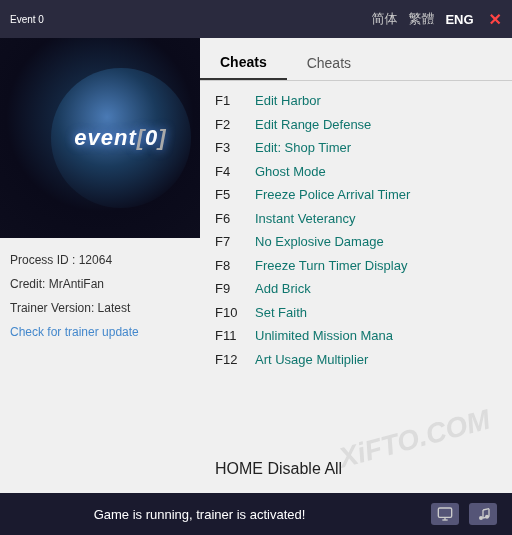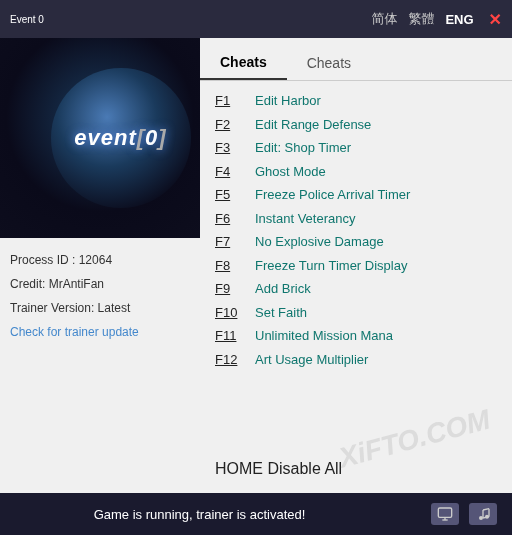--- a/index.html
+++ b/index.html
@@ -154,21 +154,20 @@
       align-items: center;
       margin-bottom: 4px;
       font-size: 13px;
       color: #222222;
       line-height: 1.5;
     }
     .hotkey-key {
       min-width: 40px;
       font-size: 13px;
       color: #222222;
-      text-decoration: underline;
     }
     .hotkey-desc {
       color: #0f766e;
       font-size: 13px;
     }
 
     .home-section {
       margin-top: 10px;
       font-size: 16px;
       color: #222222;

